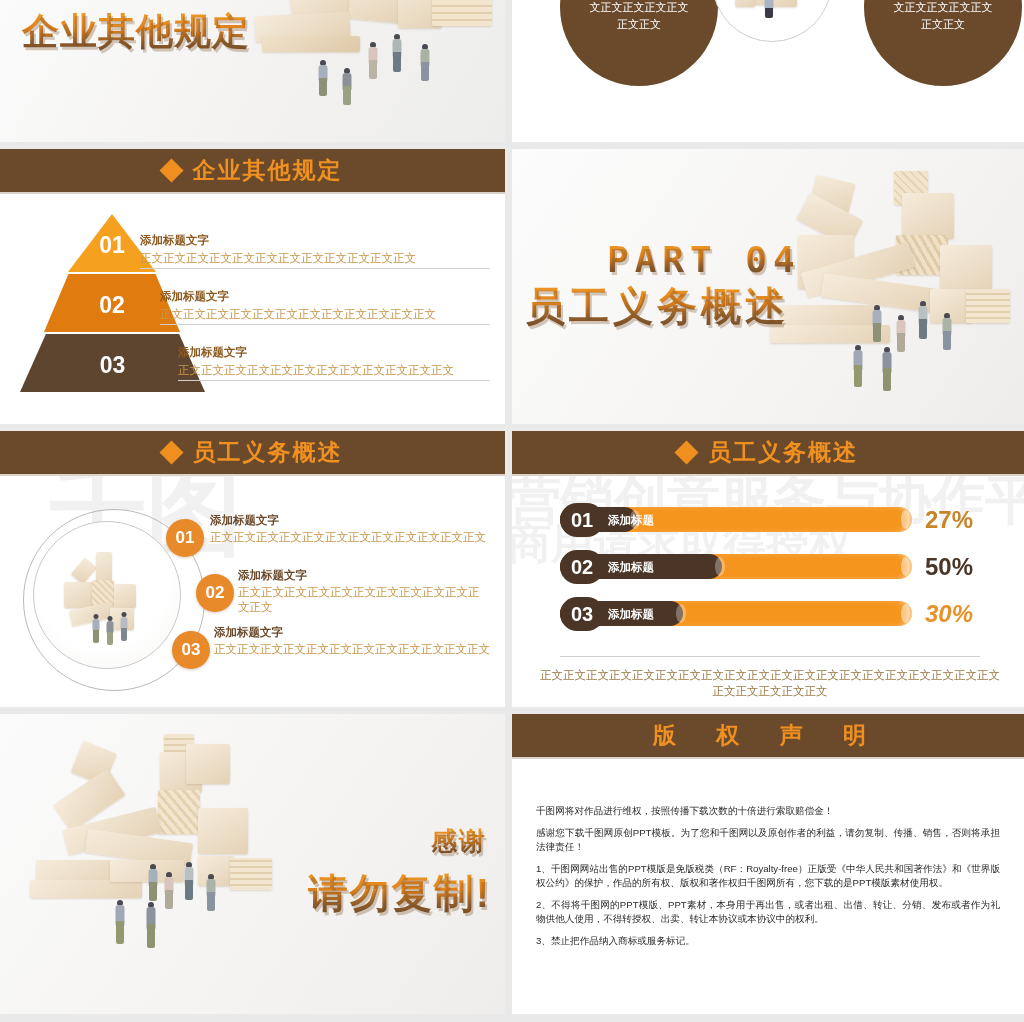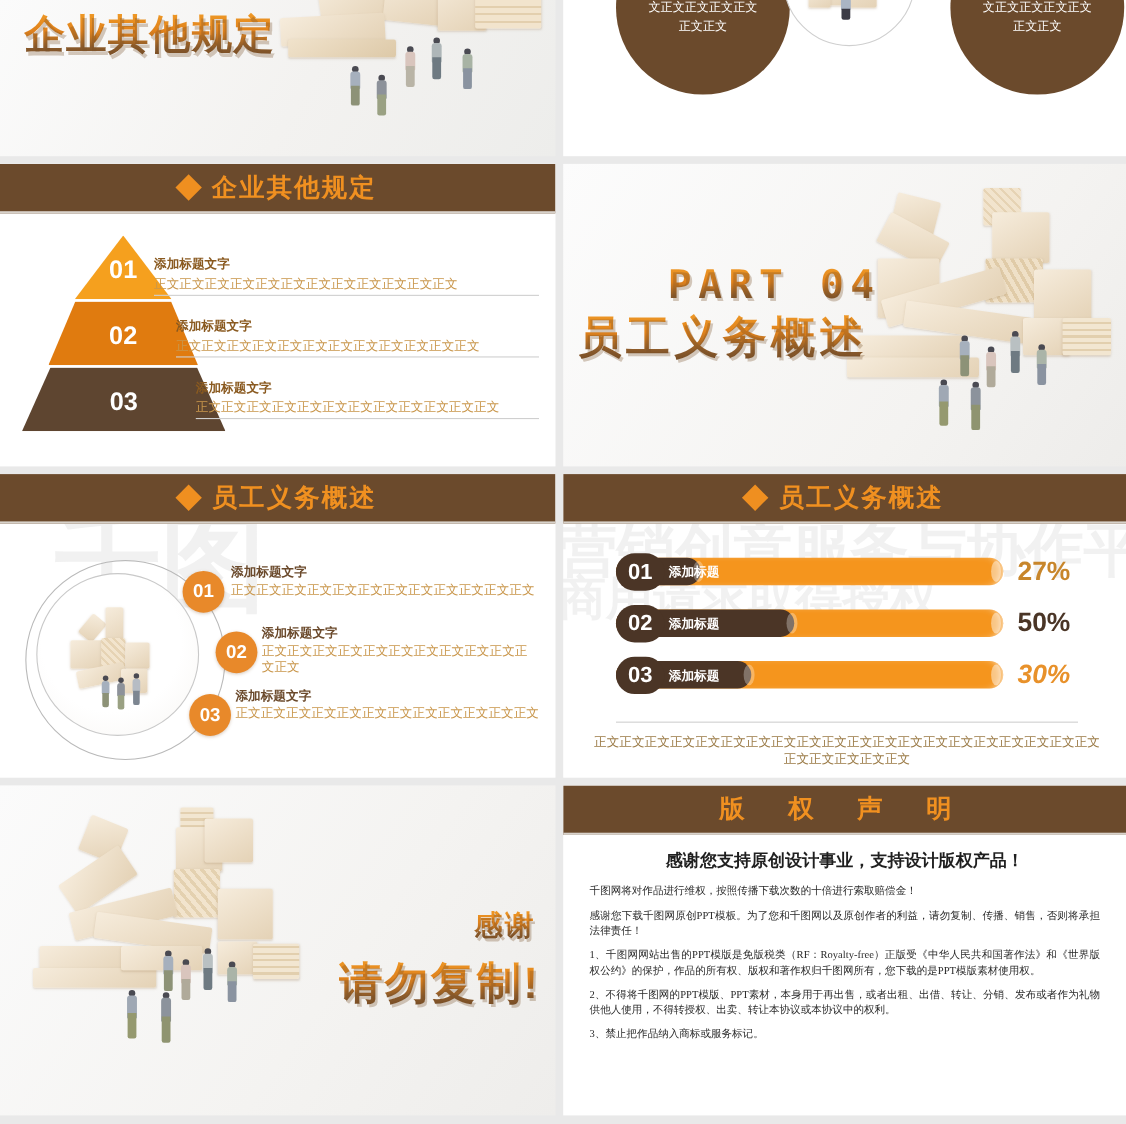--- a/index.html
+++ b/index.html
@@ -127,21 +127,21 @@
   #s6 .foot{ position:absolute; left:28px; top:236px; width:460px; text-align:center;
              color:#9b7b47; font-size:11.5px; line-height:16px; }
 
   
   #s7{ left:0; top:714px; width:505px; height:300px;
        background:linear-gradient(125deg,#fbfbfb 0%,#f4f3f1 60%,#eeedeb 100%); }
   #s7 .ty1{ position:absolute; right:18px; top:110px; font-size:26px; letter-spacing:2px; }
   #s7 .ty2{ position:absolute; right:14px; top:152px; font-size:40px; letter-spacing:2px; }
 
   
-  #s8{ left:512px; top:714px; width:512px; height:300px;font-family:Liberation Serif, serif; }
+  #s8{ left:512px; top:714px; width:512px; height:300px; }
   #s8 .lead{ position:absolute; left:20px; top:58px; width:472px; text-align:center;
              color:#1f1f1f; font-size:15.5px; font-weight:bold; }
   #s8 .body{ position:absolute; left:24px; top:90px; width:464px; }
   #s8 .body p{ color:#2a2a2a; font-size:9.6px; line-height:14.5px; margin-bottom:7px;
                text-align:justify; }
 
   .wm{ position:absolute; color:rgba(150,150,150,.13); font-weight:bold;
        white-space:nowrap; pointer-events:none; }
 </style>
 </head>
@@ -434,21 +434,20 @@
         <div class="legs" style="height:24px;top:22px;background:#8f9470;"></div>
     </div>
     <div class="bigtitle ty1">感谢</div>
     <div class="bigtitle ty2">请勿复制!</div>
   </div>
 
   <div class="slide" id="s8">
     <div class="hdr wide">
       <span class="htxt">版 权 声 明</span>
     </div>
-    <div class="lead">感谢您支持原创设计事业，支持设计版权产品！</div>
     <div class="body">
       <p>千图网将对作品进行维权，按照传播下载次数的十倍进行索取赔偿金！</p>
       <p>感谢您下载千图网原创PPT模板。为了您和千图网以及原创作者的利益，请勿复制、传播、销售，否则将承担法律责任！</p>
       <p>1、千图网网站出售的PPT模版是免版税类（RF：Royalty-free）正版受《中华人民共和国著作法》和《世界版权公约》的保护，作品的所有权、版权和著作权归千图网所有，您下载的是PPT模版素材使用权。</p>
       <p>2、不得将千图网的PPT模版、PPT素材，本身用于再出售，或者出租、出借、转让、分销、发布或者作为礼物供他人使用，不得转授权、出卖、转让本协议或本协议中的权利。</p>
       <p>3、禁止把作品纳入商标或服务标记。</p>
     </div>
   </div>
 
 </div>

